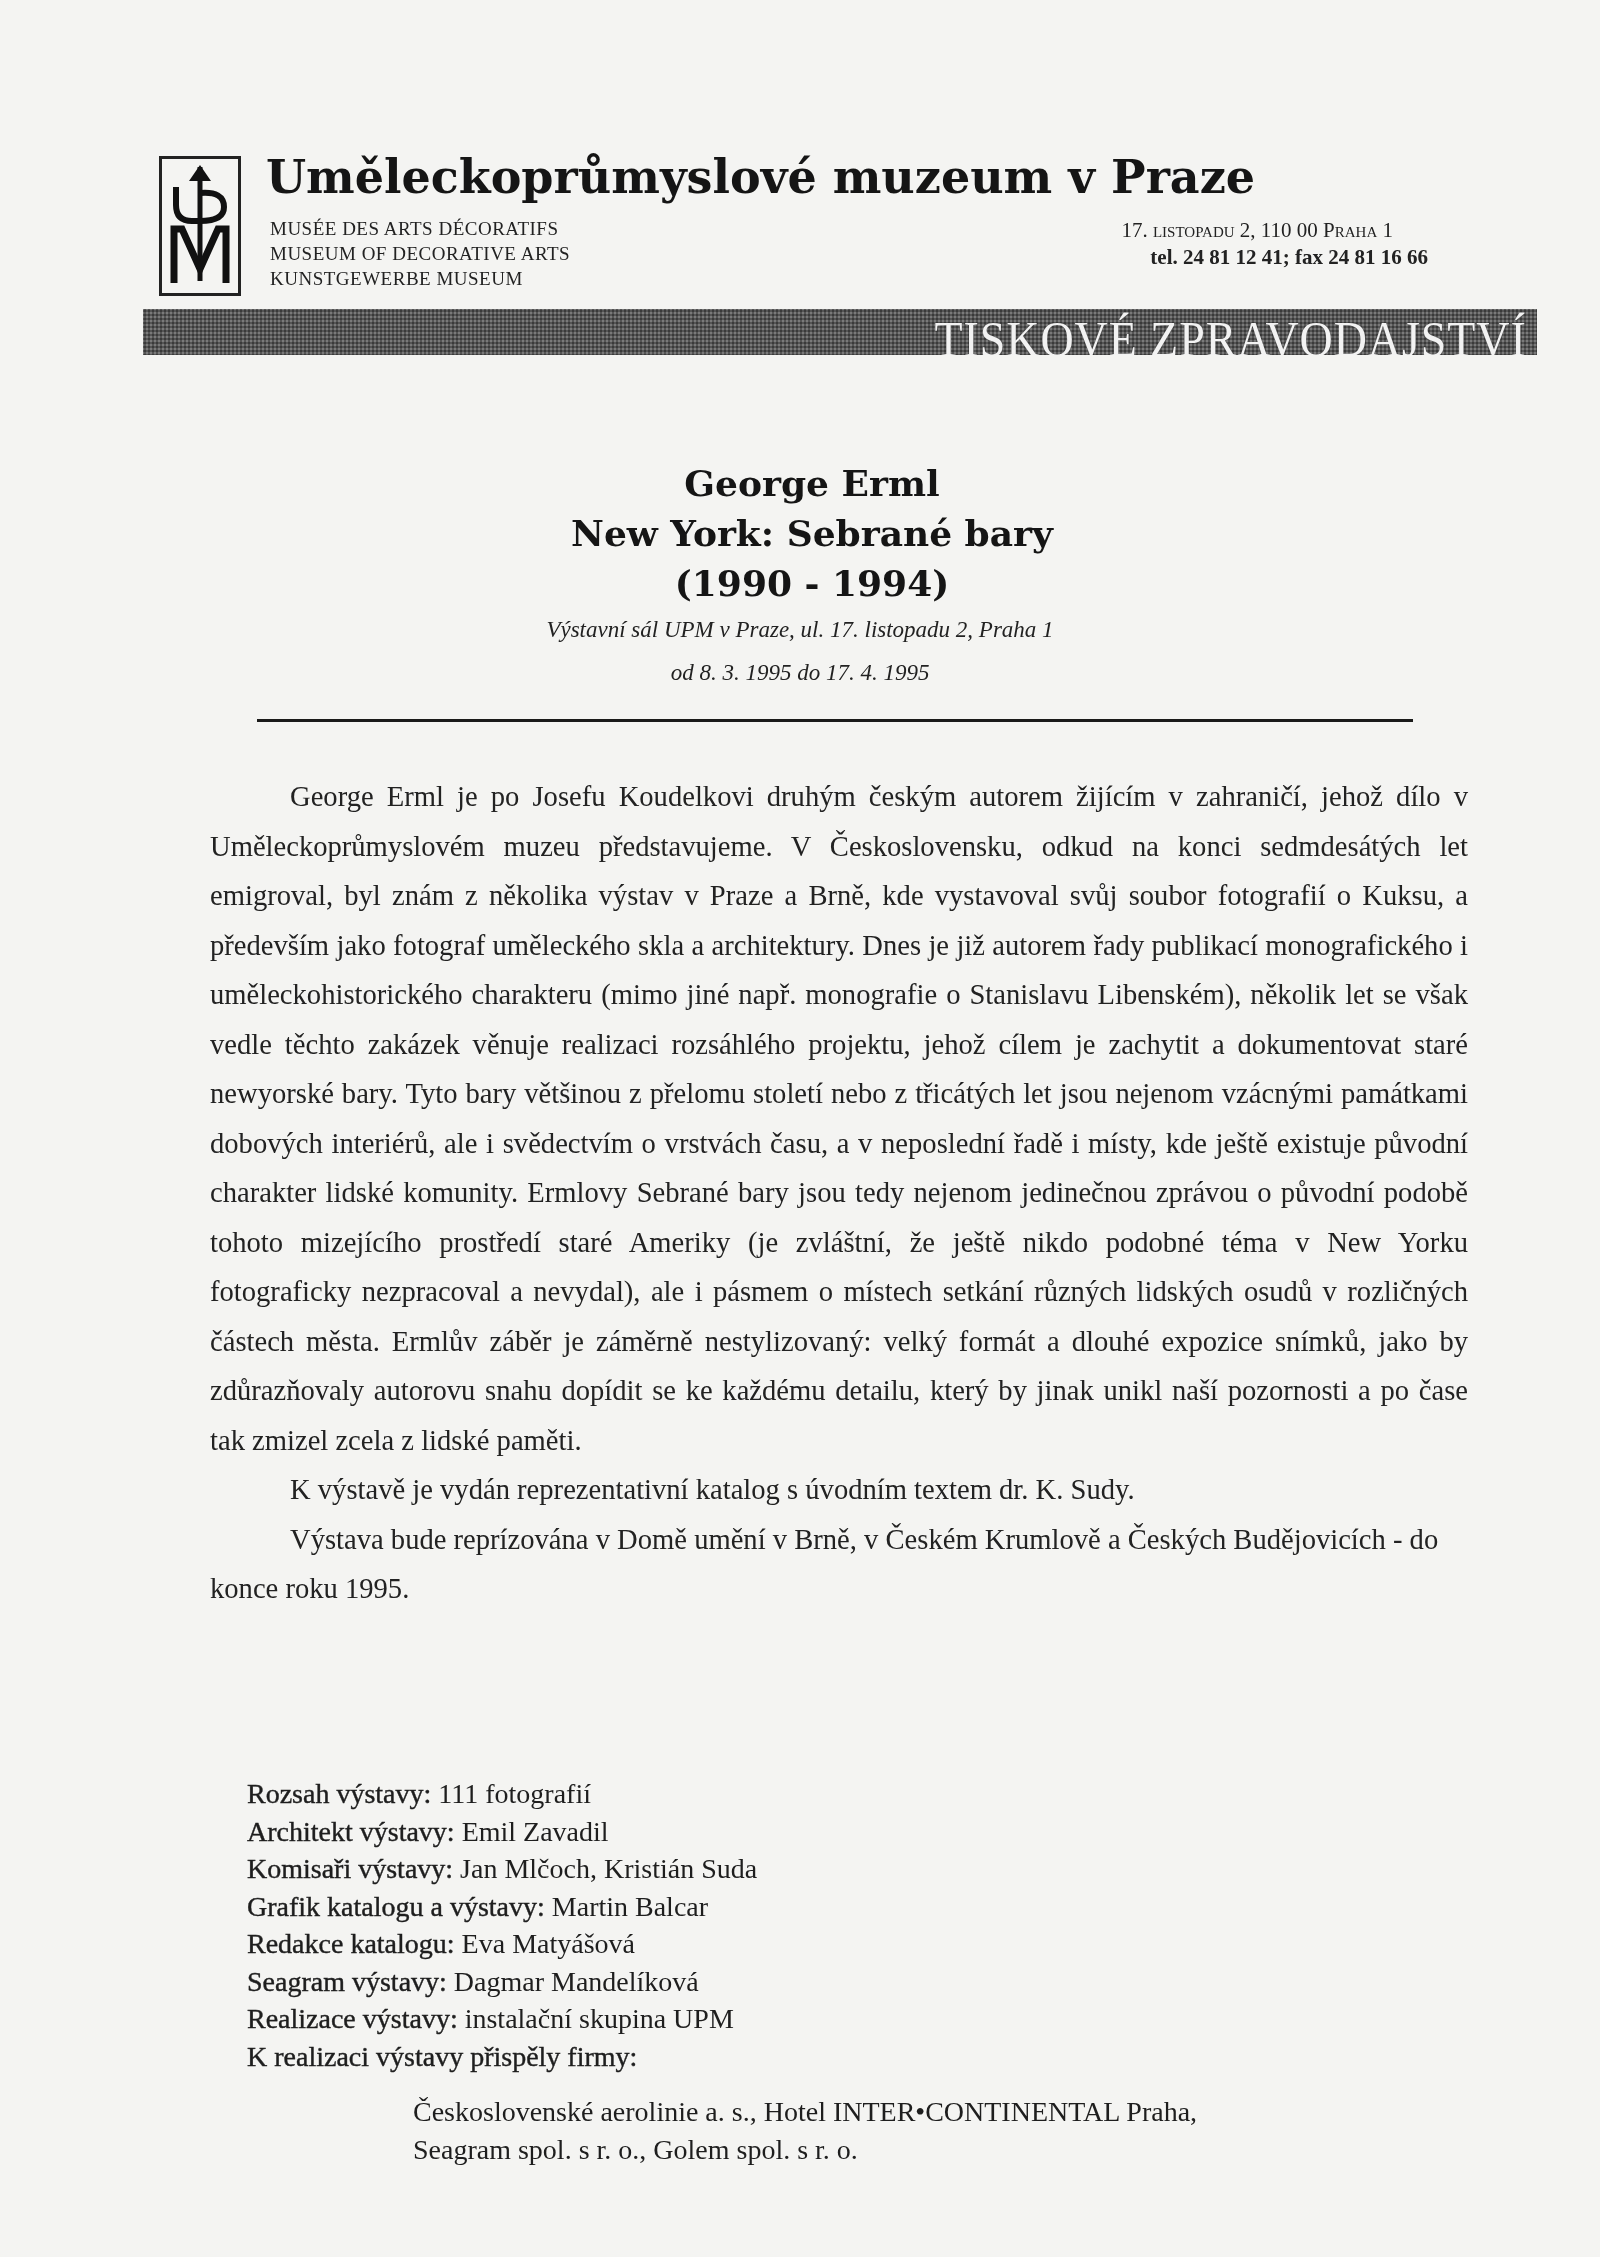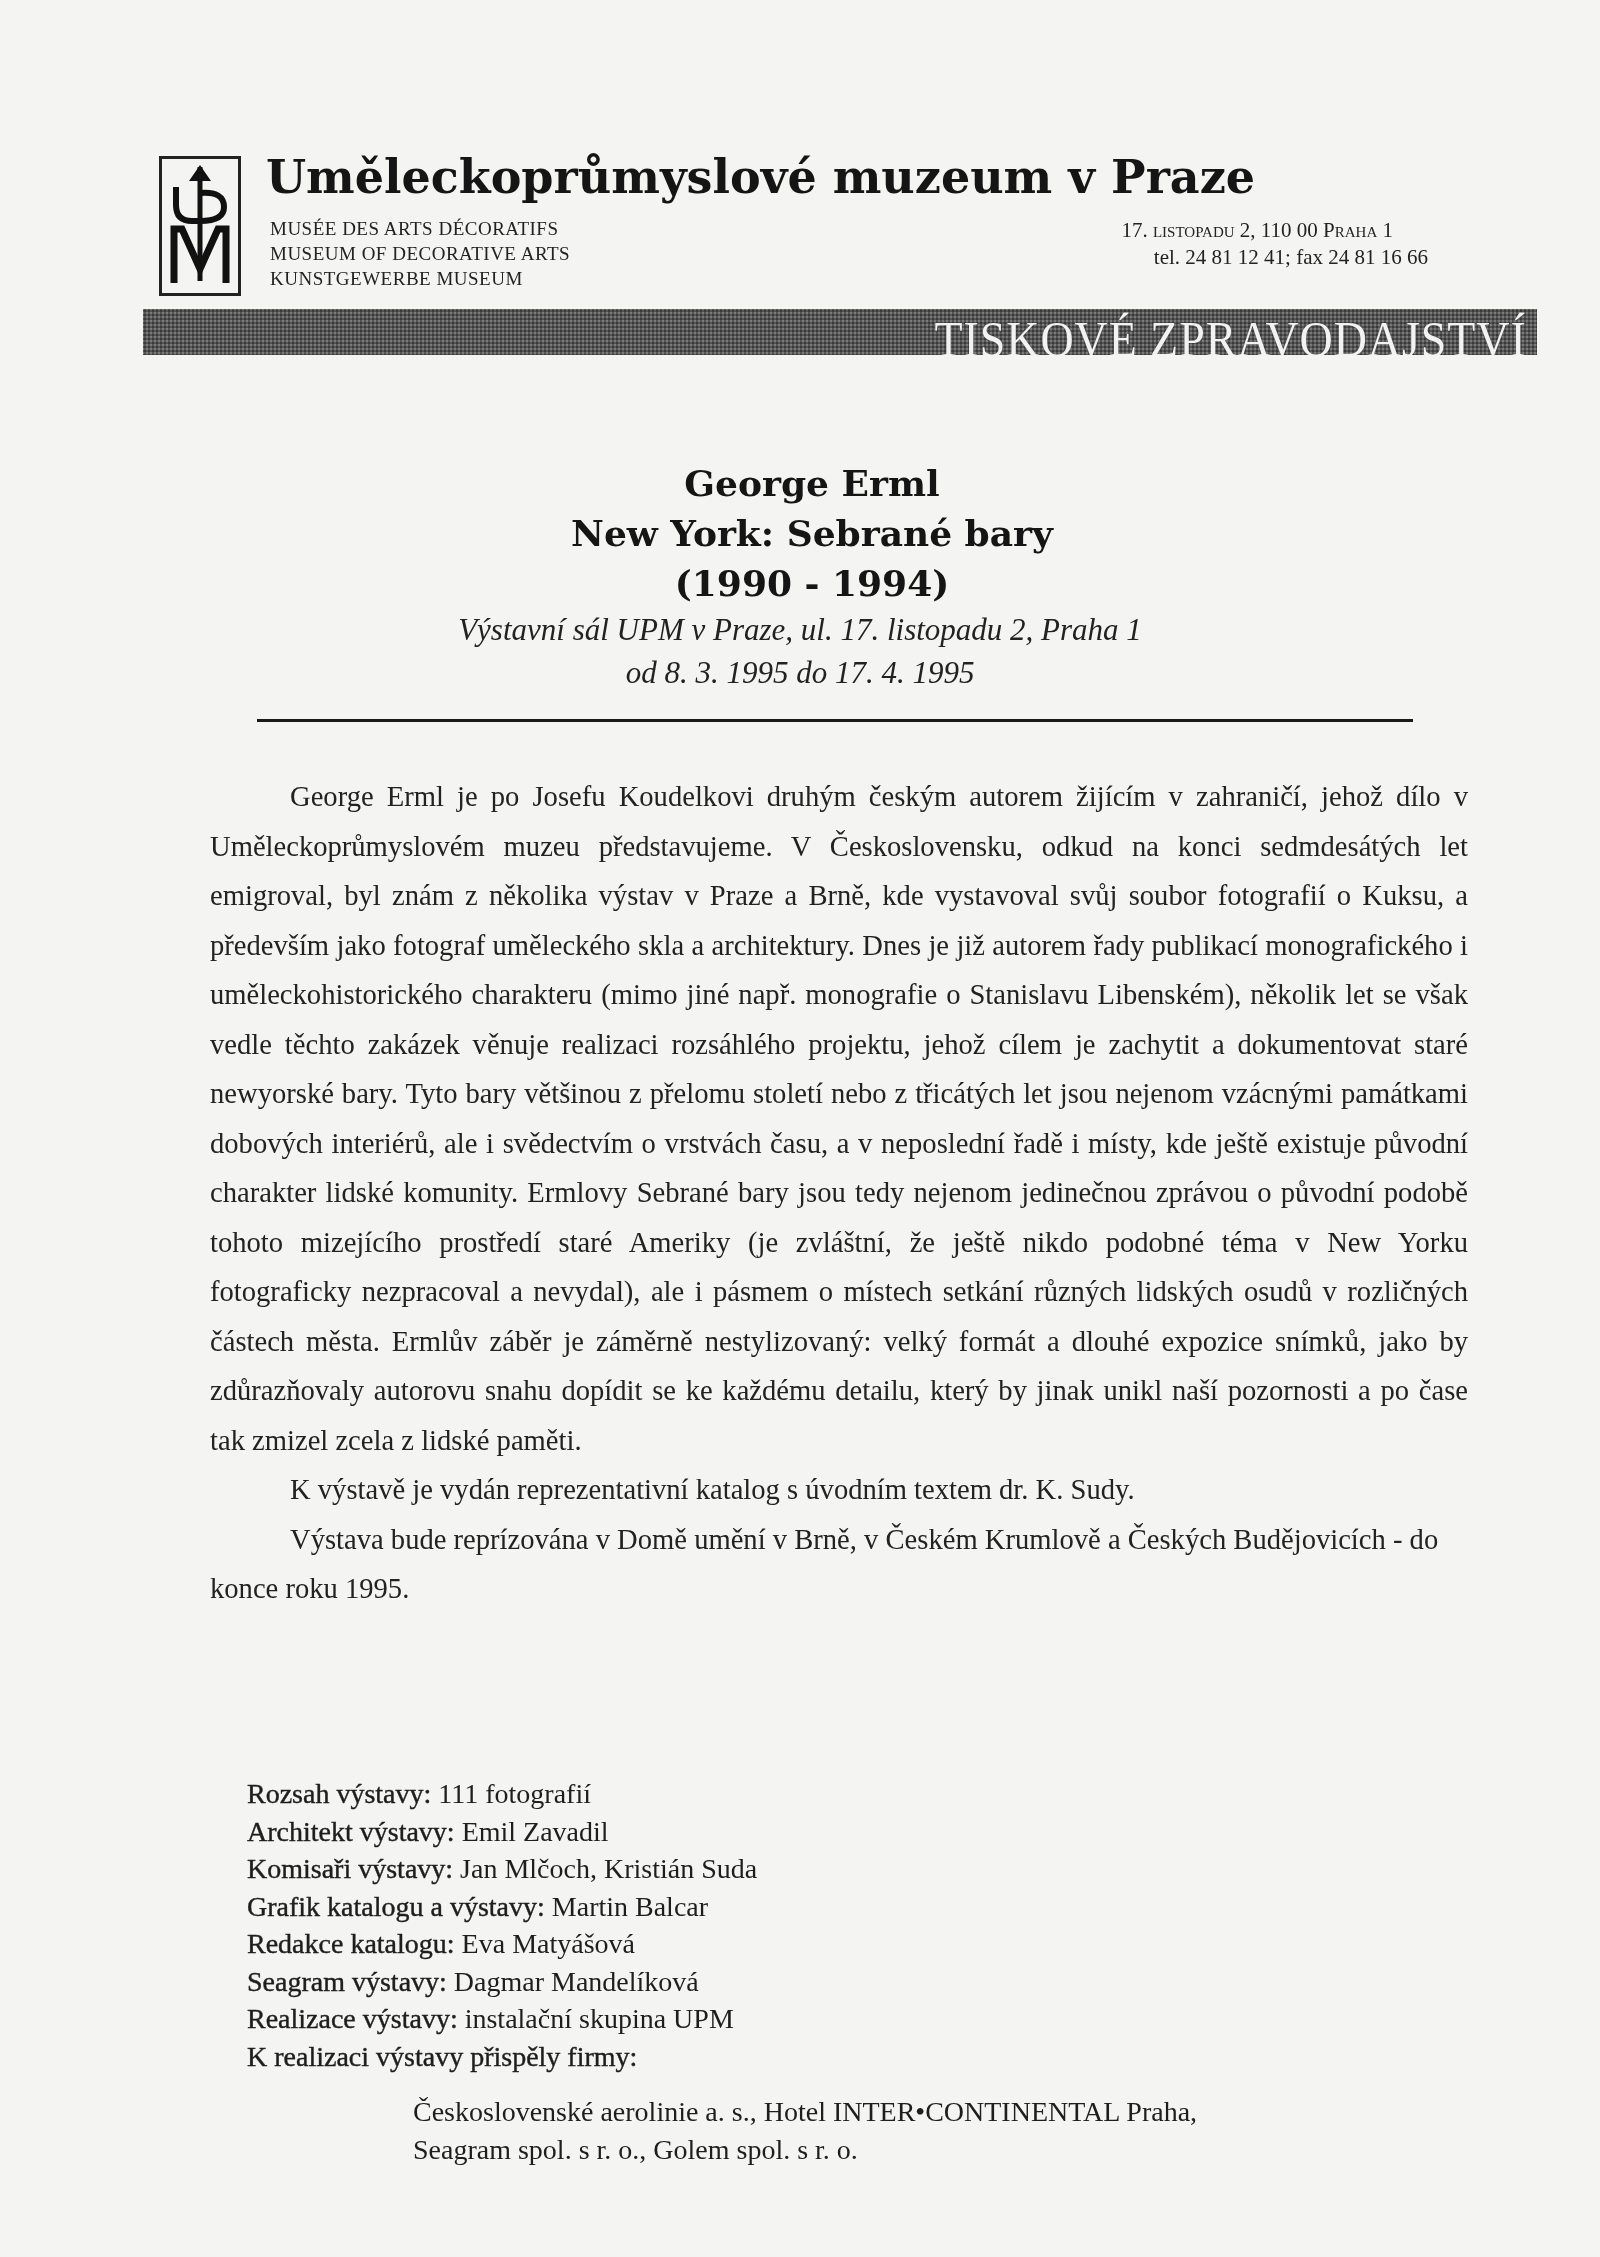--- a/index.html
+++ b/index.html
@@ -32,21 +32,21 @@
     }
     #sub-fr { top: 218px; }
     #sub-en { top: 243px; }
     #sub-de { top: 268px; }
     #address {
       right: 207px; top: 218px; font-size: 21px; white-space: nowrap;
       font-variant: small-caps; color: #222; text-align: right;
     }
     #contact {
       right: 172px; top: 245px; font-size: 21px; white-space: nowrap;
-      color: #222; text-align: right;
+      color: #222; text-align: right; font-weight: bold;
     }
 
     
     #banner {
       left: 143px; top: 309px; width: 1394px; height: 46px;
       background-color: #555;
       background-image:
         radial-gradient(circle, #3a3a3a 1px, transparent 1.4px),
         radial-gradient(circle, #7a7a7a 0.8px, transparent 1.2px);
       background-size: 4px 4px, 4px 4px;
@@ -65,21 +65,21 @@
     
     #heading {
       left: 0; width: 1600px; top: 458px; text-align: center;
     }
     .h-bold {
       font-family: "DejaVu Serif", serif; font-weight: bold;
       font-size: 36px; line-height: 50px; color: #151515; margin-left: 24px;
     }
     .h-italic {
       font-family: "Liberation Serif", serif; font-style: italic;
-      font-size: 31px; line-height: 43px; color: #222;
+      font-size: 23px; line-height: 43px; color: #222;
     }
     #rule {
       left: 257px; top: 719px; width: 1156px; height: 3px; background: #1a1a1a;
     }
 
     
     #body-text {
       left: 210px; top: 772px; width: 1258px;
       font-family: "Liberation Serif", serif;
       font-size: 28.6px; line-height: 49.5px; color: #222;

